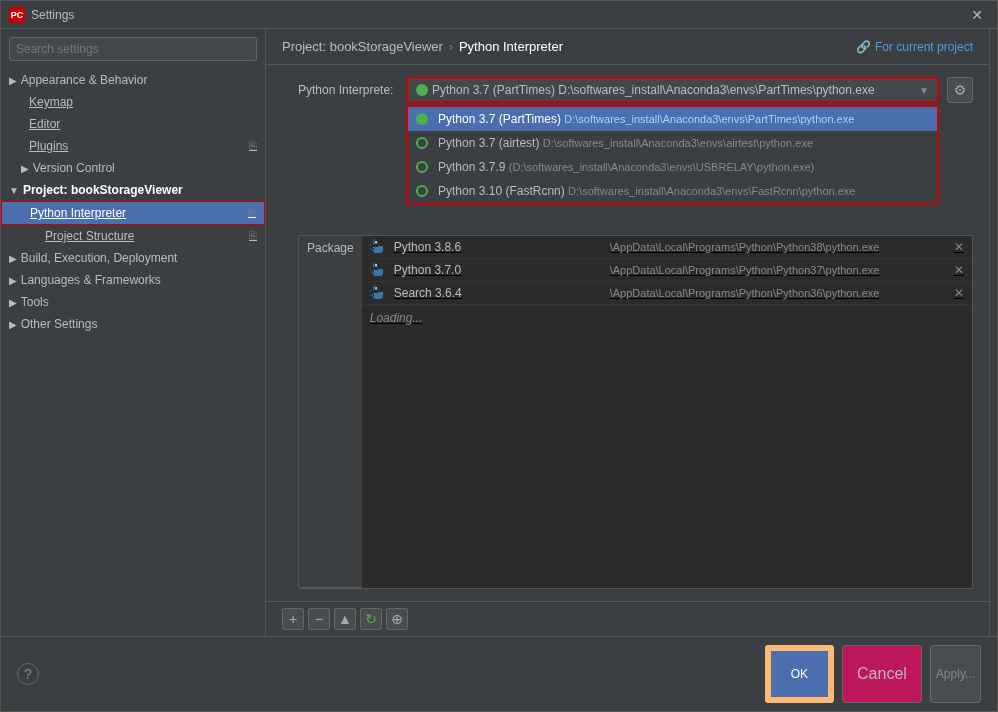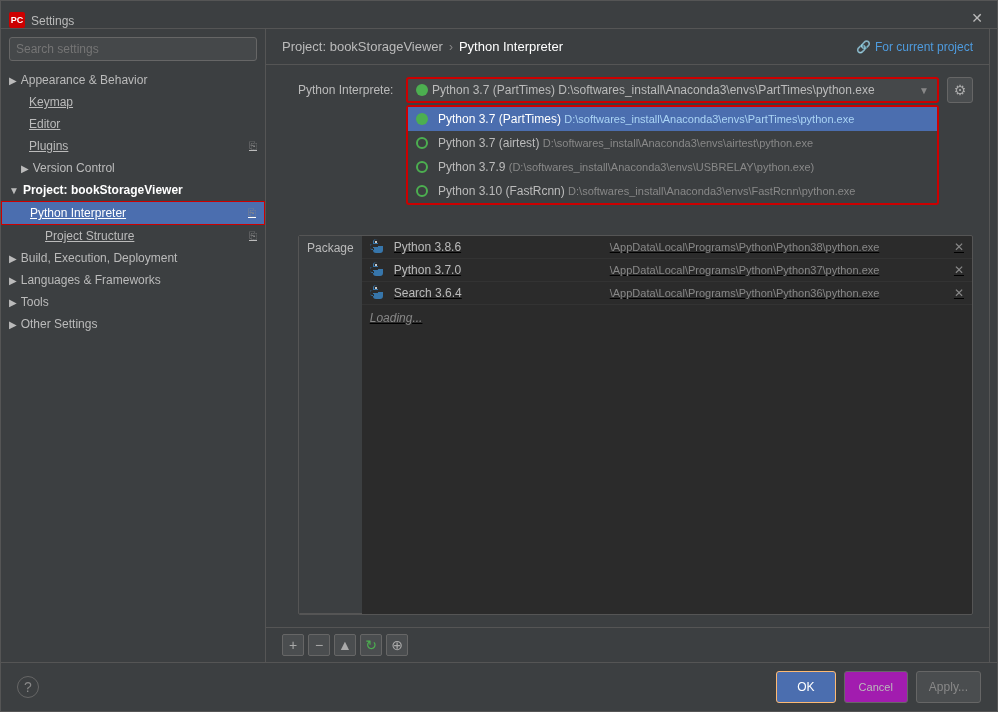--- a/index.html
+++ b/index.html
@@ -20,21 +20,21 @@
       background: #3c3f41;
       display: flex;
       flex-direction: column;
       border: 1px solid #555;
       position: relative;
     }
     .title-bar {
       background: #3c3f41;
       height: 28px;
       display: flex;
-      align-items: flex-end;
+      align-items: center;
       padding: 0 8px;
       border-bottom: 1px solid #555;
       flex-shrink: 0;
     }
     .title-bar-icon {
       width: 16px;
       height: 16px;
       background: #cc0000;
       border-radius: 2px;
       margin-right: 6px;
@@ -332,41 +332,41 @@
       align-items: center;
       justify-content: center;
     }
     .footer-buttons {
       display: flex;
       gap: 8px;
     }
     .btn-ok {
       background: #4b6eaf;
       color: white;
-      border: 1px solid #fdba74;
+      border: 6px solid #fdba74;
       border-radius: 3px;
-      padding: 8px 20px;
+      padding: 16px 20px;
       cursor: pointer;
       font-size: 12px;
     }
     .btn-cancel {
-      background: #a21caf;
+      background: #be185d;
       color: #bbbbbb;
       border: 1px solid #666;
       border-radius: 3px;
       padding: 4px 14px;
       cursor: pointer;
-      font-size: 11px;
+      font-size: 16px;
     }
     .btn-apply {
       background: #4a4d4f;
       color: #888;
       border: 1px solid #666;
       border-radius: 3px;
-      padding: 4px 12px;
+      padding: 4px 5px;
       cursor: pointer;
       font-size: 12px;
     }
     .red-border {
       border: 2px solid #cc0000 !important;
       border-radius: 3px;
     }
     .panel-content-area {
       display: flex;
       flex-direction: column;

